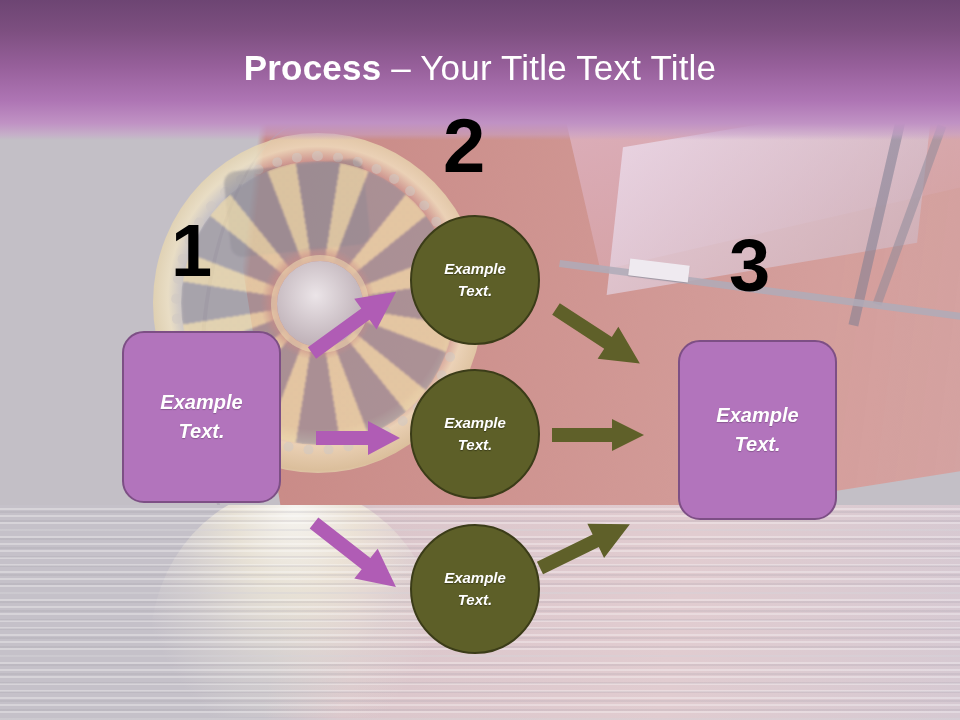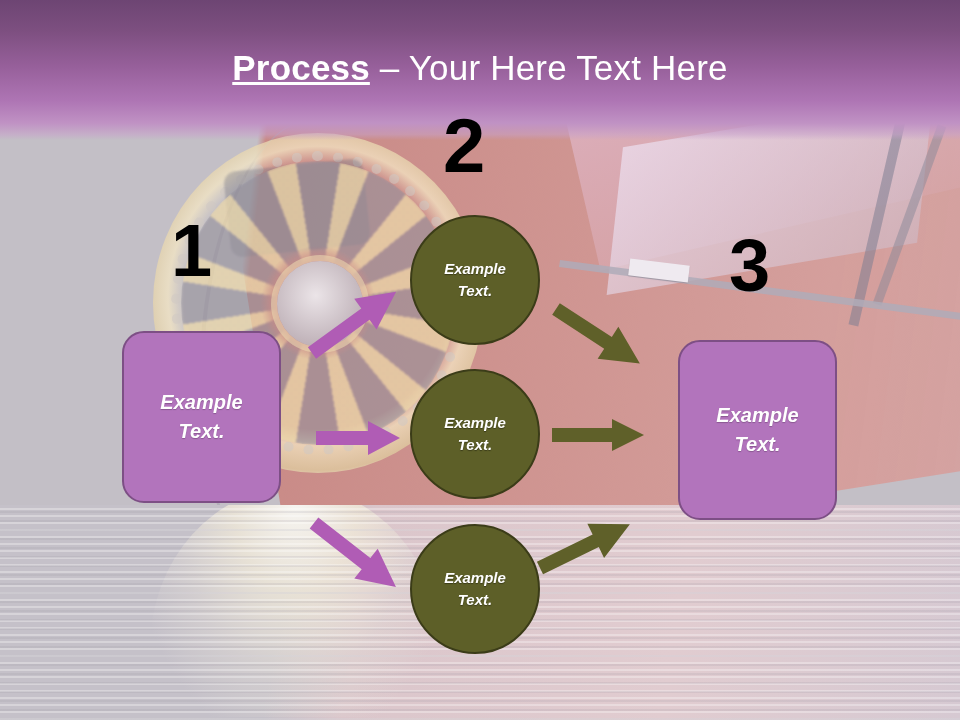--- a/index.html
+++ b/index.html
@@ -215,21 +215,21 @@
   .title {
     position: absolute;
     left: 0; top: 48px;
     width: 960px;
     text-align: center;
     color: #ffffff;
     font-size: 35px;
     letter-spacing: 0.2px;
     white-space: nowrap;
   }
-  .title .strong { font-weight: bold; text-decoration: underline; }
+  .title .strong { font-weight: bold; }
   .title .light  { font-weight: normal; }
 
   
   .stepnum {
     position: absolute;
     color: #000000;
     font-weight: bold;
     line-height: 1;
     font-family: "Liberation Sans", sans-serif;
   }
@@ -321,21 +321,21 @@
   <div class="water">
     <div class="water-base"></div>
     <div class="water-dome"></div>
     <div class="water-ripples"></div>
     <div class="water-ripples2"></div>
   </div>
 
   <div class="header"></div>
 
   <div class="title">
-    <span class="strong">Process</span><span class="light"> – Your Here Text Here</span>
+    <span class="strong">Process</span><span class="light"> – Your Title Text Title</span>
   </div>
 
   <div class="stepnum" id="num1">1</div>
   <div class="stepnum" id="num2">2</div>
   <div class="stepnum" id="num3">3</div>
 
   <div class="pbox" id="pbox-left">
     <span>Example</span>
     <span>Text.</span>
   </div>

